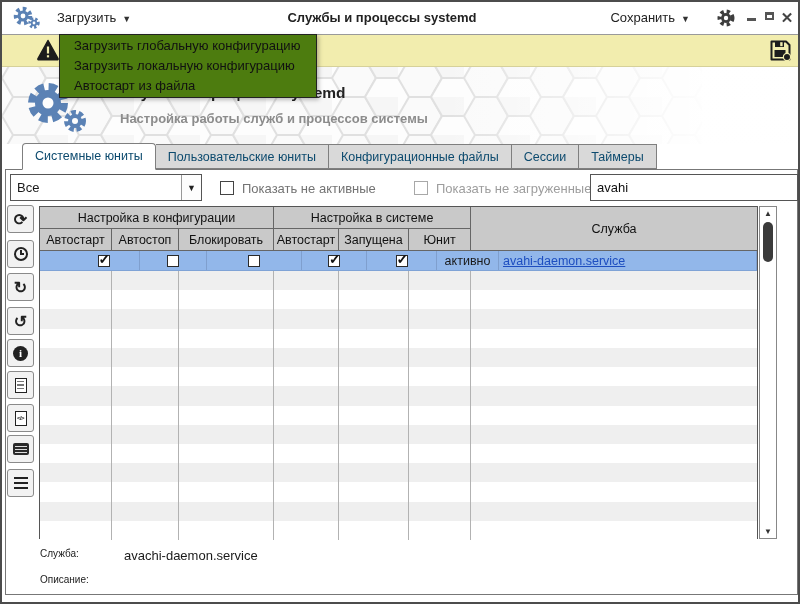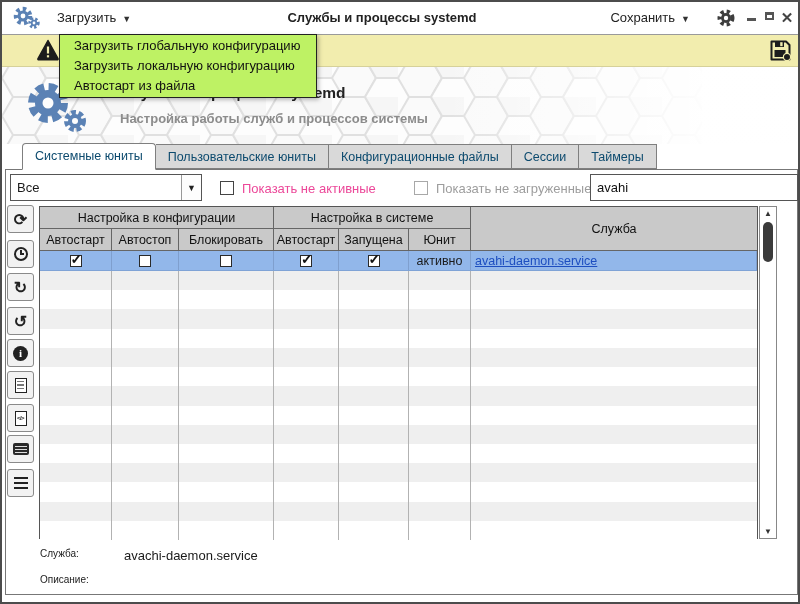--- a/index.html
+++ b/index.html
@@ -42,21 +42,21 @@
   .tab:first-child{border-left:1px solid #7f7f7f;border-radius:4px 4px 0 0;}
   .tab.active{background:#fff;height:27px;font-weight:normal;border-radius:4px 4px 0 0;border-left:1px solid #7f7f7f;border-bottom:1px solid #fff;margin-top:-1px;position:relative;z-index:6;}
   
   .panel{position:absolute;left:3px;top:167px;width:793px;height:426px;border:1px solid #777;box-sizing:border-box;background:#fff;}
   
   .combo{position:absolute;left:8px;top:172px;width:192px;height:27px;box-sizing:border-box;border:1px solid #555;background:#fff;font-size:13px;cursor:pointer;}
   .combo-text{position:absolute;left:6px;top:5px;}
   .combo-btn{position:absolute;right:0;top:0;width:19px;height:100%;border-left:1px solid #999;display:flex;align-items:center;justify-content:center;font-size:9px;color:#222;background:#fdfdfd;}
   .ckbox{position:absolute;top:179px;width:14px;height:14px;box-sizing:border-box;border:1px solid #444;background:#fff;cursor:pointer;}
   .ckbox.disabled{border-color:#a8a8a8;cursor:default;}
-  .cklabel{position:absolute;top:179px;font-size:13px;color:#ec4899;white-space:nowrap;}
+  .cklabel{position:absolute;top:179px;font-size:13px;color:#737373;white-space:nowrap;}
   .cklabel.disabled{color:#9d9d9d;}
   .ck1{left:218px;} .lb1{left:240px;}
   .ck2{left:412px;} .lb2{left:434px;}
   .search{position:absolute;left:588px;top:172px;width:208px;height:27px;box-sizing:border-box;border:1px solid #555;font-size:13px;padding:0 6px;font-family:"Liberation Sans",sans-serif;color:#111;outline:none;background:#fff;}
   
   .tbtn{position:absolute;left:5px;width:27px;height:28px;box-sizing:border-box;background:#f2f2f2;border:1px solid #8a8a8a;border-radius:3px;display:flex;align-items:center;justify-content:center;font-size:16px;font-weight:bold;color:#222;cursor:pointer;}
   .hist{width:14px;height:14px;border:2px solid #222;border-radius:50%;position:relative;box-sizing:border-box;}
   .hist::before{content:"";position:absolute;left:4px;top:1px;width:2px;height:4px;background:#222;}
   .hist::after{content:"";position:absolute;left:4px;top:4px;width:4px;height:2px;background:#222;}
   .infoc{width:15px;height:15px;border-radius:50%;background:#222;color:#fff;font-size:11px;font-weight:bold;line-height:15px;text-align:center;font-family:"Liberation Serif",serif;}
@@ -65,21 +65,21 @@
   .page .code{font-size:6px;font-weight:bold;color:#222;letter-spacing:-0.5px;}
   .logbox{width:16px;height:12px;background:#2a2a2a;border-radius:2px;position:relative;}
   .logbox::after{content:"";position:absolute;left:2px;right:2px;top:3px;bottom:2px;background:repeating-linear-gradient(to bottom,#ddd 0 1.3px,transparent 1.3px 3.2px);}
   .ulist{width:14px;height:12px;background:repeating-linear-gradient(to bottom,#222 0 2px,transparent 2px 5px);}
   
   .table{position:absolute;left:37px;top:204px;width:719px;height:333px;box-sizing:border-box;border:1px solid #555;background:#fff;}
   .thead{display:grid;grid-template-columns:72px 67px 95px 65px 70px 62px 1fr;grid-template-rows:22px 22px;background:#c9c9c9;}
   .hcell{box-sizing:border-box;border-right:1px solid #666;border-bottom:1px solid #666;display:flex;align-items:center;justify-content:center;font-size:12.5px;color:#111;white-space:nowrap;overflow:hidden;}
   .hg1{grid-column:1/4;} .hg2{grid-column:4/7;}
   .hsvc{grid-column:7/8;grid-row:1/3;border-right:none;}
-  .trow{display:grid;grid-template-columns:72px 67px 95px 65px 70px 62px 1fr;height:19px;}
+  .trow{display:grid;grid-template-columns:72px 67px 95px 65px 70px 62px 1fr;height:19px;padding-left:28px;}
   .trow.sel{background:#92b7ea;border-bottom:1px solid #7fa3d6;}
   .tcell{box-sizing:border-box;border-right:1px solid #b2b2b2;display:flex;align-items:center;justify-content:center;font-size:12.5px;overflow:hidden;white-space:nowrap;}
   .trow.sel .tcell{border-right:1px solid #7f9fce;}
   .tcell:last-child{border-right:none;justify-content:flex-start;padding-left:4px;}
   .chk{width:12px;height:12px;box-sizing:border-box;border:1.5px solid #2a2a2a;background:#fff;position:relative;}
   .chk.on::after{content:"✓";position:absolute;left:0px;top:-5px;font-size:14px;font-weight:bold;color:#111;}
   .svc-link{font-size:12.5px;color:#1d4ec0;text-decoration:underline;cursor:pointer;}
   #empty-rows{height:269px;display:flex;flex-direction:column;}
   .erow{flex:1;display:grid;grid-template-columns:72px 67px 95px 65px 70px 62px 1fr;}
   .erow.g{background:#efefef;} .erow.w{background:#fff;}
@@ -88,21 +88,21 @@
   
   .vscroll{position:absolute;left:757px;top:204px;width:18px;height:333px;box-sizing:border-box;border:1px solid #888;background:#fff;}
   .sarrow{position:absolute;left:0;width:16px;text-align:center;font-size:8px;color:#333;cursor:pointer;}
   .sa-up{top:2px;} .sa-dn{bottom:2px;}
   .sthumb{position:absolute;left:3px;top:15px;width:10px;height:40px;background:#3b3b3b;border-radius:6px;cursor:pointer;}
   
   .dlabel{position:absolute;left:38px;font-size:10px;color:#1a1a1a;}
   .dvalue{position:absolute;left:122px;font-size:13px;color:#1a1a1a;white-space:nowrap;}
   .d1{top:546px;} .d2{top:572px;}
   
-  .dropdown{position:absolute;left:57px;top:32px;z-index:50;background:#bef264;border:1px solid #222;box-shadow:2px 2px 4px rgba(0,0,0,.25);display:inline-block;white-space:nowrap;padding:1px 0;}
+  .dropdown{position:absolute;left:57px;top:32px;z-index:50;background:#4d7c0f;border:1px solid #222;box-shadow:2px 2px 4px rgba(0,0,0,.25);display:inline-block;white-space:nowrap;padding:1px 0;}
   .ditem{height:20px;line-height:20px;padding:0 16px 0 14px;font-size:13px;color:#111;cursor:pointer;}
 </style>
 </head>
 <body>
 
 <div class="window">
 
   <div class="titlebar">
     <span class="appicon">
       <svg width="30" height="26" viewBox="0 0 30 26">

